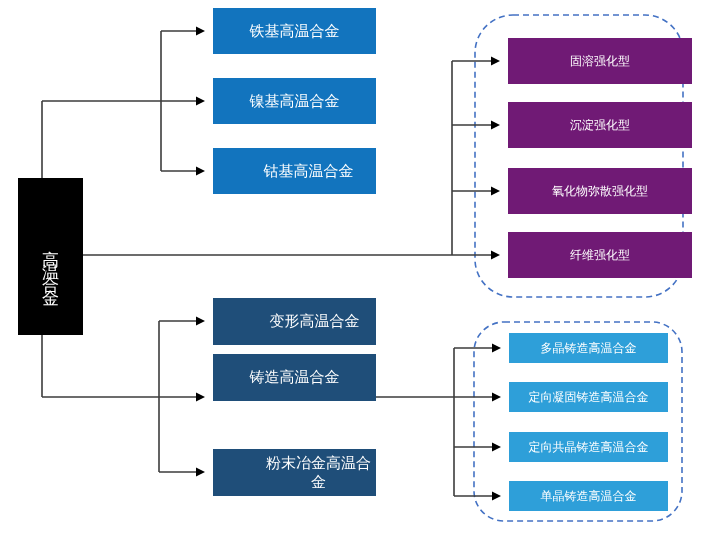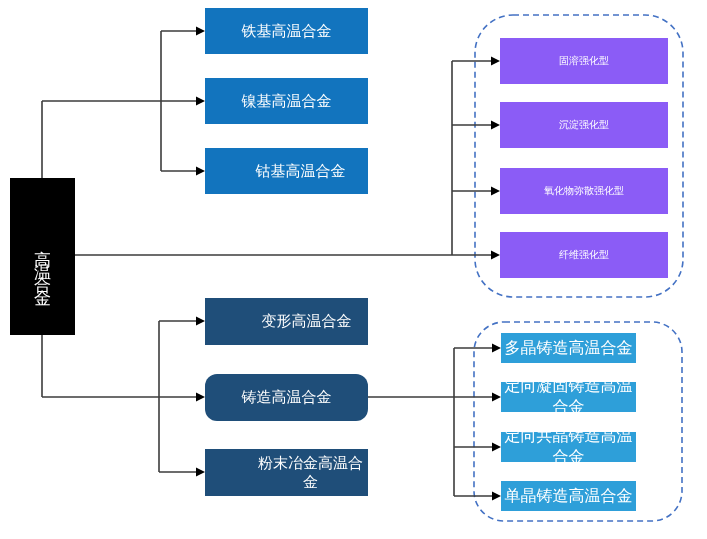--- a/index.html
+++ b/index.html
@@ -9,25 +9,26 @@
     background:#ffffff;
     font-family:"Liberation Sans", sans-serif;
     overflow:hidden;
   }
   .canvas svg.wires { position:absolute; left:0; top:0; }
   .node {
     position:absolute;
     display:flex; align-items:center; justify-content:center;
     color:#ffffff; text-align:center;
     box-sizing:border-box;
+    margin-left:8px;
   }
   .node.base   { background:#1274BE; width:163px; height:46px; font-size:15px; }
-  .node.gray   { background:#8b5cf6; width:168px; height:46px; font-size:10px; }
+  .node.gray   { background:#701a75; width:184px; height:46px; font-size:12px; }
   .node.dark   { background:#1F4E79; width:163px; height:47px; font-size:15px; }
-  .node.cast   { background:#2E9FD9; width:135px; height:30px; font-size:16px; }
+  .node.cast   { background:#2E9FD9; width:159px; height:30px; font-size:12px; }
   .node.root {
     background:#000000; left:10px; top:178px;
     width:65px; height:157px; font-size:17px;
   }
   .node.root span {
     writing-mode:vertical-rl; text-orientation:upright;
     letter-spacing:13px; margin-bottom:-13px;
   }
 </style>
 </head>
@@ -100,21 +101,21 @@
   <div class="node gray" style="left:500px; top:168px;">
     <span>氧化物弥散强化型</span>
   </div>
   <div class="node gray" style="left:500px; top:232px;">
     <span>纤维强化型</span>
   </div>
 
   <div class="node dark" style="left:205px; top:298px;padding-left:40px;">
     <span>变形高温合金</span>
   </div>
-  <div class="node dark" style="left:205px; top:374px;border-radius:12px;">
+  <div class="node dark" style="left:205px; top:354px;">
     <span>铸造高温合金</span>
   </div>
   <div class="node dark" style="left:205px; top:449px;padding-left:48px;">
     <span>粉末冶金高温合金</span>
   </div>
 
   <div class="node cast" style="left:501px; top:333px;">
     <span>多晶铸造高温合金</span>
   </div>
   <div class="node cast" style="left:501px; top:382px;">

